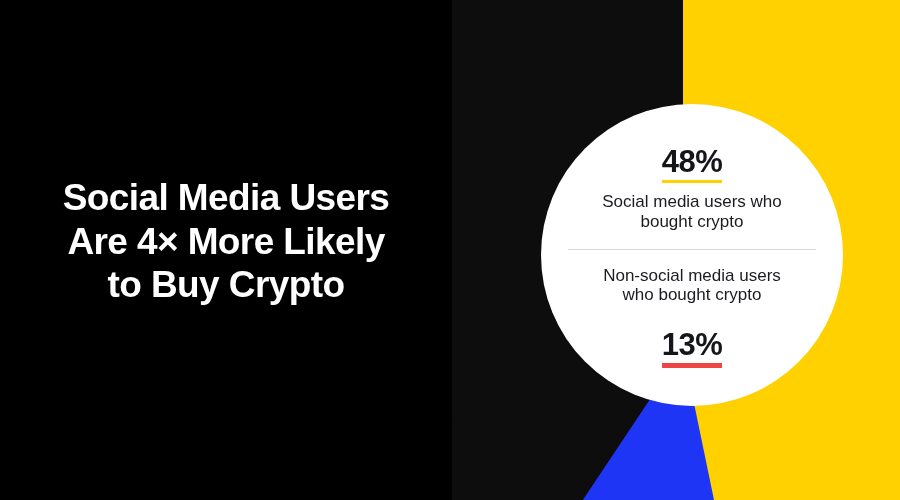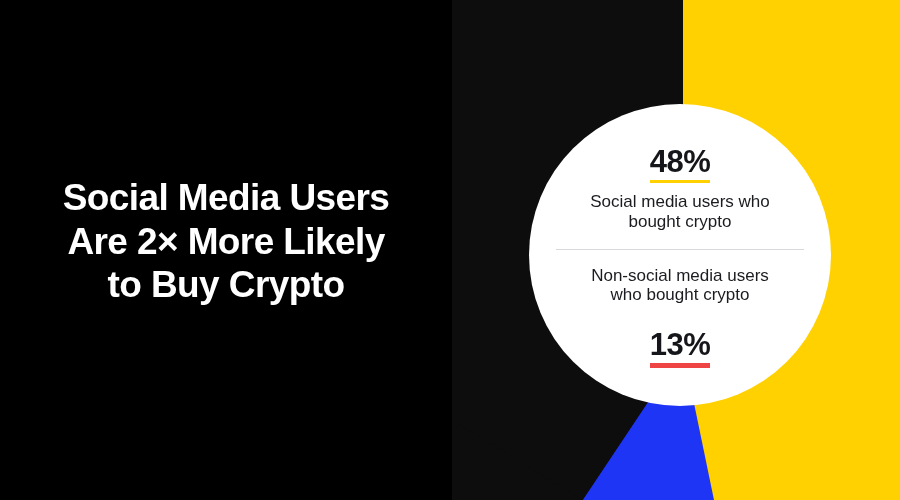--- a/index.html
+++ b/index.html
@@ -95,21 +95,21 @@
     font-size: 37px;
     font-weight: bold;
     line-height: 1.18;
     letter-spacing: -0.6px;
     white-space: pre-line;
   }
 
   
   .circle {
     position: absolute;
-    left: 529px;
+    left: 541px;
     top: 104px;
     width: 302px;
     height: 302px;
     border-radius: 50%;
     background: #ffffff;
     box-sizing: border-box;
     padding: 26px 18px 22px 18px;
     display: flex;
     flex-direction: column;
     align-items: center;
@@ -160,21 +160,21 @@
 
   <div class="panel-left"></div>
   <div class="panel-mid"></div>
   <div class="panel-yellow"></div>
   <div class="wedge-blue"></div>
   <div class="wedge-blue2"></div>
   <div class="wedge-blue-right"></div>
   <div class="notch-black"></div>
 
   <div class="headline">Social Media Users
-Are 2× More Likely
+Are 4× More Likely
 to Buy Crypto</div>
 
   <div class="circle">
 
     <div class="stat-block upper">
       <div class="stat-number top">48%</div>
       <div class="stat-label">Social media users who
 bought crypto</div>
     </div>
 

